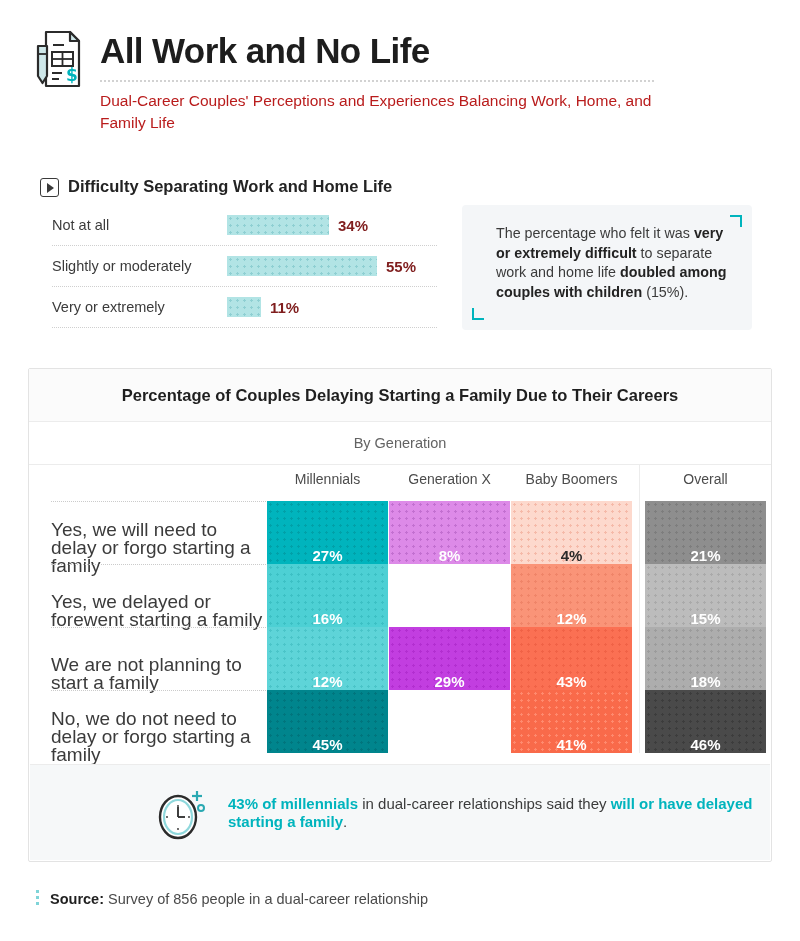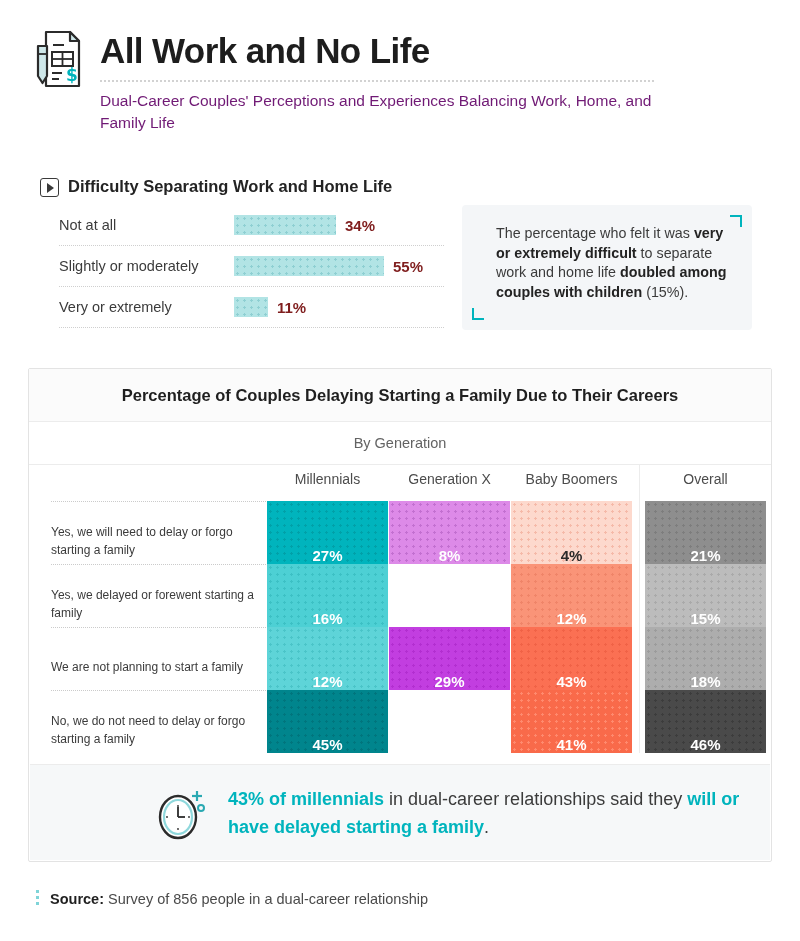--- a/index.html
+++ b/index.html
@@ -20,39 +20,39 @@
     font-size: 35px; font-weight: bold; letter-spacing: -0.6px;
     color: #1d1d1d; line-height: 42px;
   }
   .title-rule {
     position: absolute; left: 100px; top: 80px; width: 555px; height: 2px;
     background-image: linear-gradient(to right, #d2d2d2 0 2px, transparent 2px 4px);
     background-size: 4px 2px; background-repeat: repeat-x;
   }
   .subtitle {
     position: absolute; left: 100px; top: 90px; width: 560px;
-    font-size: 15.5px; line-height: 22px; color: #701a75; font-weight: 400;
+    font-size: 15.5px; line-height: 22px; color: #b91c1c; font-weight: 400;
   }
 
   
   .sec1-icon {
     position: absolute; left: 40px; top: 178px; width: 19px; height: 19px;
     border: 1.6px solid #3a3a3a; border-radius: 3px;
   }
   .sec1-icon::after {
     content: ""; position: absolute; left: 5.5px; top: 4px;
     border-left: 7px solid #3a3a3a;
     border-top: 5px solid transparent; border-bottom: 5px solid transparent;
   }
   .sec1-title {
     position: absolute; left: 68px; top: 177px;
     font-size: 16.5px; font-weight: bold; color: #232323;
   }
 
-  .bars { position: absolute; left: 59px; top: 205px; width: 385px; }
+  .bars { position: absolute; left: 52px; top: 205px; width: 385px; }
   .bar-row {
     position: relative; height: 41px;
     border-bottom: 1px dotted #cfcfcf;
     display: flex; align-items: center;
   }
   .bar-row:last-child { border-bottom: 1px dotted #cfcfcf; }
   .bar-label { width: 175px; font-size: 14.5px; color: #3b3b3b; }
   .bar-track { position: relative; flex: 1; height: 100%; display: flex; align-items: center; }
   .bar-fill {
     height: 20px;
@@ -95,23 +95,23 @@
   .thead { position: relative; height: 36px; }
   .th {
     position: absolute; top: 6px; text-align: center;
     font-size: 14px; color: #4c4c4c; width: 121px;
   }
   .vdiv { position: absolute; top: 0; bottom: 0; width: 1px; background: #ececec; }
 
   .tbody { position: relative; }
   .trow { position: relative; height: 63px; }
   .trow .rlabel {
-    position: absolute; left: 22px; top: 8px; width: 215px; height: 100%;
+    position: absolute; left: 22px; top: 15px; width: 215px; height: 100%;
     display: flex; align-items: center;
-    font-size: 12px; line-height: 18px; color: #3b3b3b;
+    font-size: 19px; line-height: 18px; color: #3b3b3b;
   }
   .rowdash {
     position: absolute; left: 22px; width: 215px; height: 1px; top: 0;
     border-top: 1px dotted #cbcbcb;
   }
   .cell {
     position: absolute; top: 0; width: 121px; height: 63px;
     display: flex; align-items: center; justify-content: center;
     font-size: 15px; font-weight: bold; color: #ffffff;
   }
@@ -122,21 +122,21 @@
   }
 
   
   .foot {
     position: absolute; left: 1px; right: 1px; bottom: 1px; height: 96px;
     background: #f6f8f9; border-top: 1px solid #ececec;
     display: flex; align-items: center;
   }
   .clock { position: relative; margin-left: 126px; width: 52px; height: 56px; flex: 0 0 auto; }
   .foot-text {
-    margin-left: 20px; font-size: 18px; line-height: 28px;
+    margin-left: 20px; font-size: 15px; line-height: 18px;
     color: #3b3b3b; font-weight: bold;
   }
   .foot-text .teal { color: #00b4bd; }
   .foot-text .plain { font-weight: normal; color: #3b3b3b; }
 
   
   .src-mark {
     position: absolute; left: 36px; top: 890px; width: 3px; height: 16px;
     background-image: linear-gradient(to bottom, #7fd4d8 0 3px, transparent 3px 6px);
     background-size: 3px 6px;

